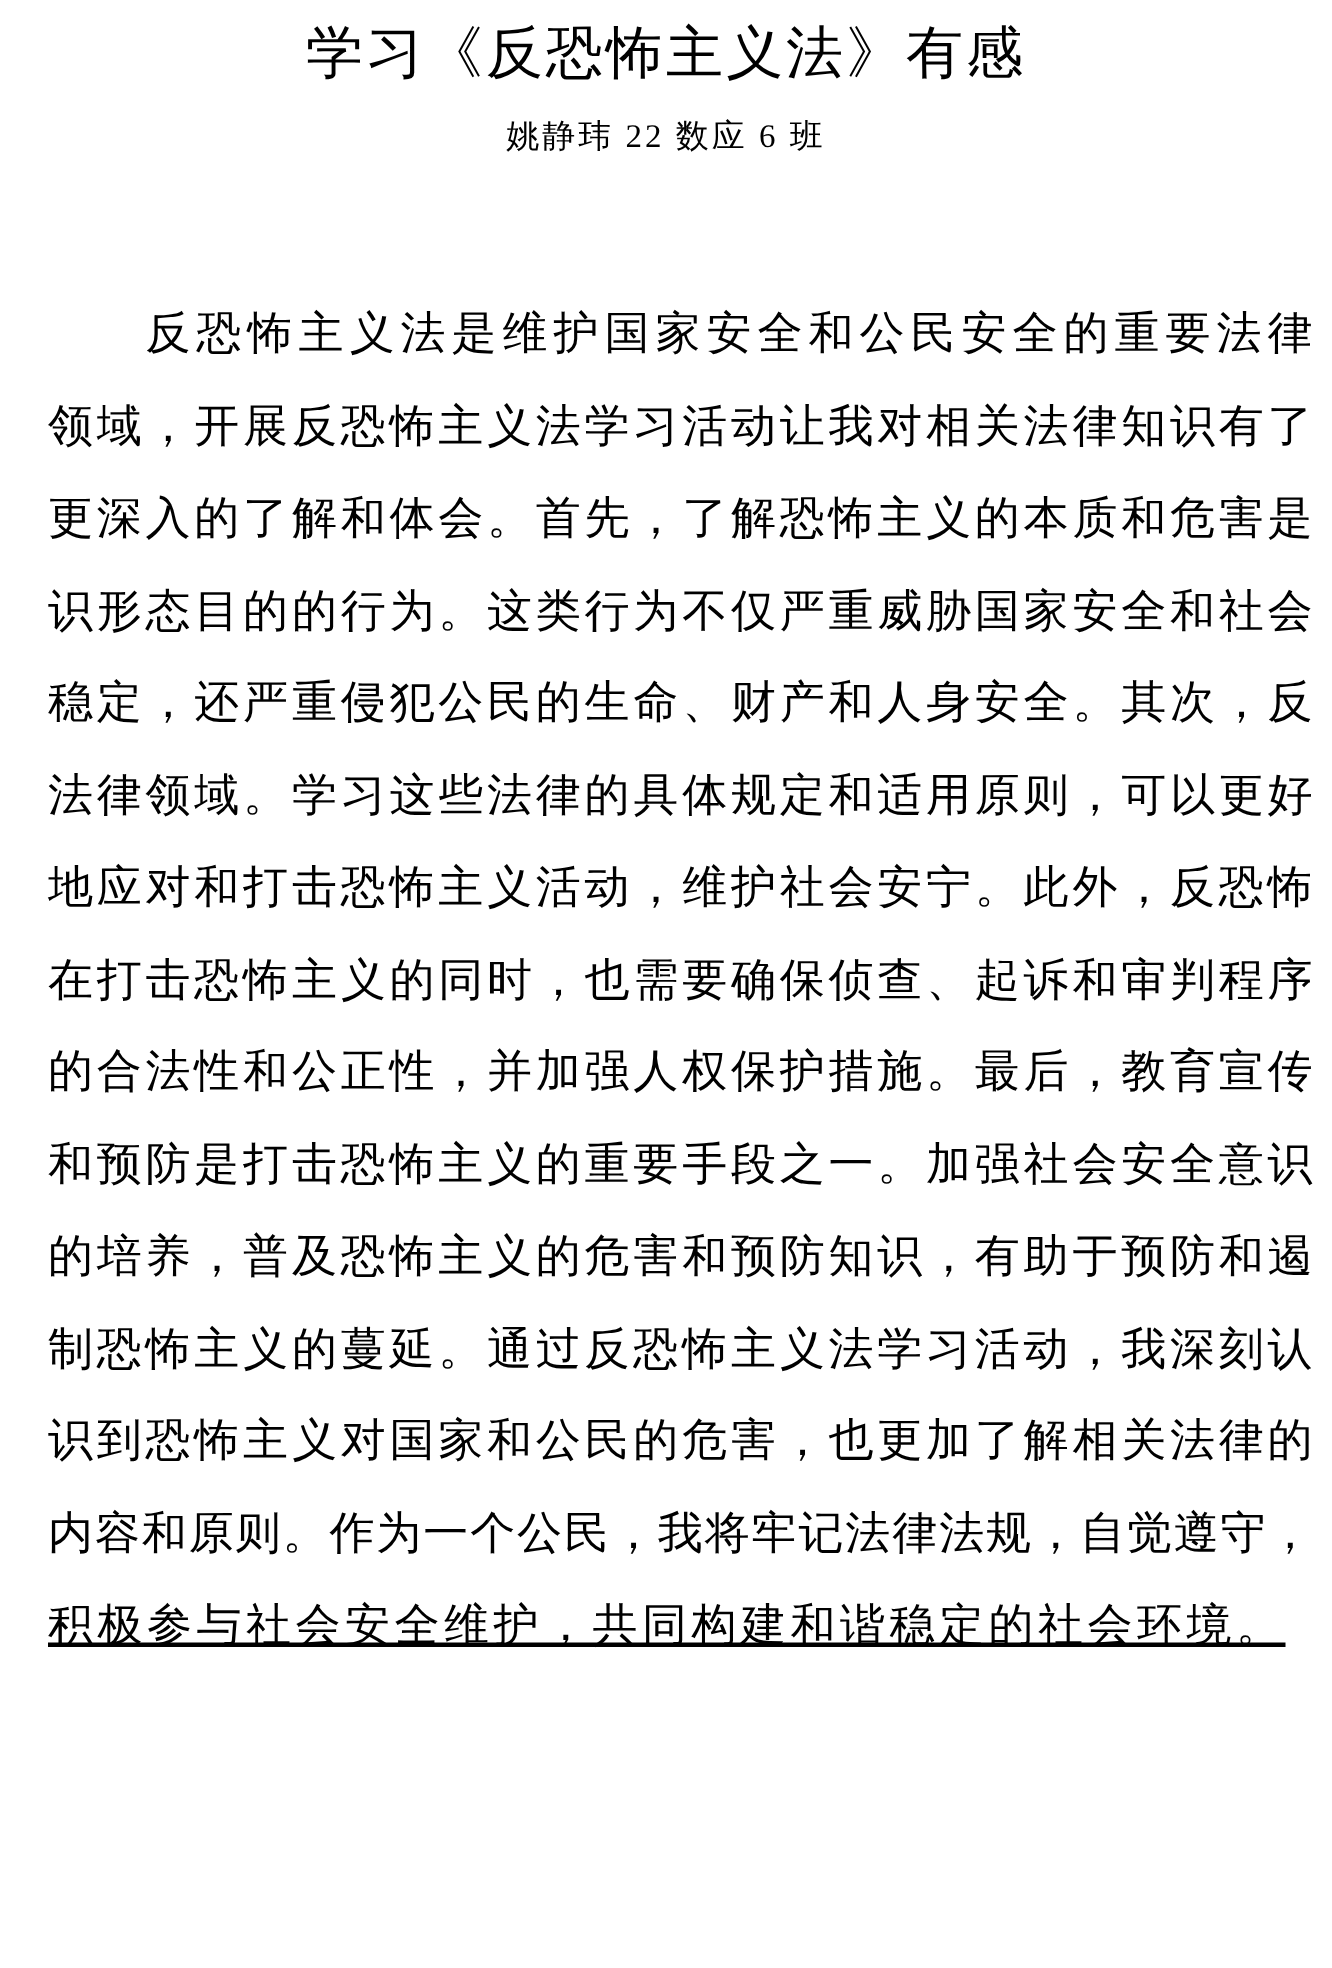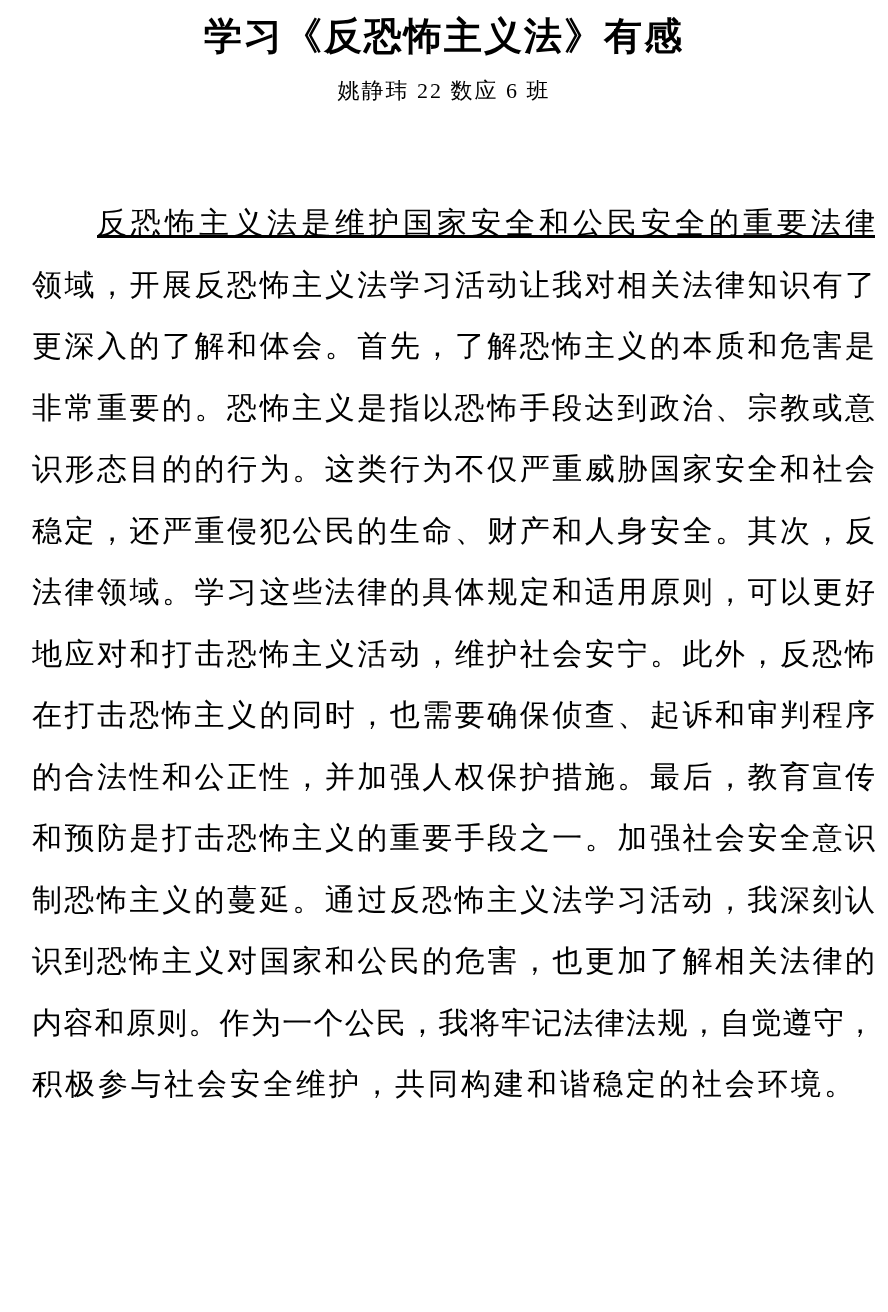--- a/index.html
+++ b/index.html
@@ -15,21 +15,21 @@
     color: #000000;
     font-family: "Liberation Serif", "DejaVu Serif", serif;
     overflow: hidden;
   }
   .doc-title {
     margin: 0;
     padding-top: 12px;
     text-align: center;
     font-size: 38px;
     line-height: 48px;
-    font-weight: bold;
+    font-weight: normal;
     letter-spacing: 2px;
     white-space: nowrap;
   }
   .doc-author {
     margin-top: 14px;
     text-align: center;
     font-size: 22px;
     line-height: 34px;
     letter-spacing: 2px;
     white-space: nowrap;
@@ -42,43 +42,43 @@
   .line {
     font-size: 30px;
     height: 61.5px;
     line-height: 61.5px;
     letter-spacing: 0;
     text-align: justify;
     text-align-last: justify;
   }
   .line.first {
     text-indent: 65px;
-    text-decoration: underline;
   }
   .line.last {
     text-align-last: left;
     letter-spacing: 3px;
+    text-decoration: underline;
   }
 </style>
 </head>
 <body>
 
 <div class="page">
   <h1 class="doc-title">学习《反恐怖主义法》有感</h1>
   <div class="doc-author">姚静玮 22 数应 6 班</div>
   <div class="doc-body">
     <div class="line first">反恐怖主义法是维护国家安全和公民安全的重要法律</div>
     <div class="line">领域，开展反恐怖主义法学习活动让我对相关法律知识有了</div>
     <div class="line">更深入的了解和体会。首先，了解恐怖主义的本质和危害是</div>
-    <div class="line">非常重要的。恐怖主义是指以恐怖手段达到政治、宗教或意</div>
     <div class="line">识形态目的的行为。这类行为不仅严重威胁国家安全和社会</div>
     <div class="line">稳定，还严重侵犯公民的生命、财产和人身安全。其次，反</div>
     <div class="line">法律领域。学习这些法律的具体规定和适用原则，可以更好</div>
     <div class="line">地应对和打击恐怖主义活动，维护社会安宁。此外，反恐怖</div>
     <div class="line">在打击恐怖主义的同时，也需要确保侦查、起诉和审判程序</div>
     <div class="line">的合法性和公正性，并加强人权保护措施。最后，教育宣传</div>
     <div class="line">和预防是打击恐怖主义的重要手段之一。加强社会安全意识</div>
+    <div class="line">的培养，普及恐怖主义的危害和预防知识，有助于预防和遏</div>
     <div class="line">制恐怖主义的蔓延。通过反恐怖主义法学习活动，我深刻认</div>
     <div class="line">识到恐怖主义对国家和公民的危害，也更加了解相关法律的</div>
     <div class="line">内容和原则。作为一个公民，我将牢记法律法规，自觉遵守，</div>
     <div class="line last">积极参与社会安全维护，共同构建和谐稳定的社会环境。</div>
   </div>
 </div>
 
 </body></html>

